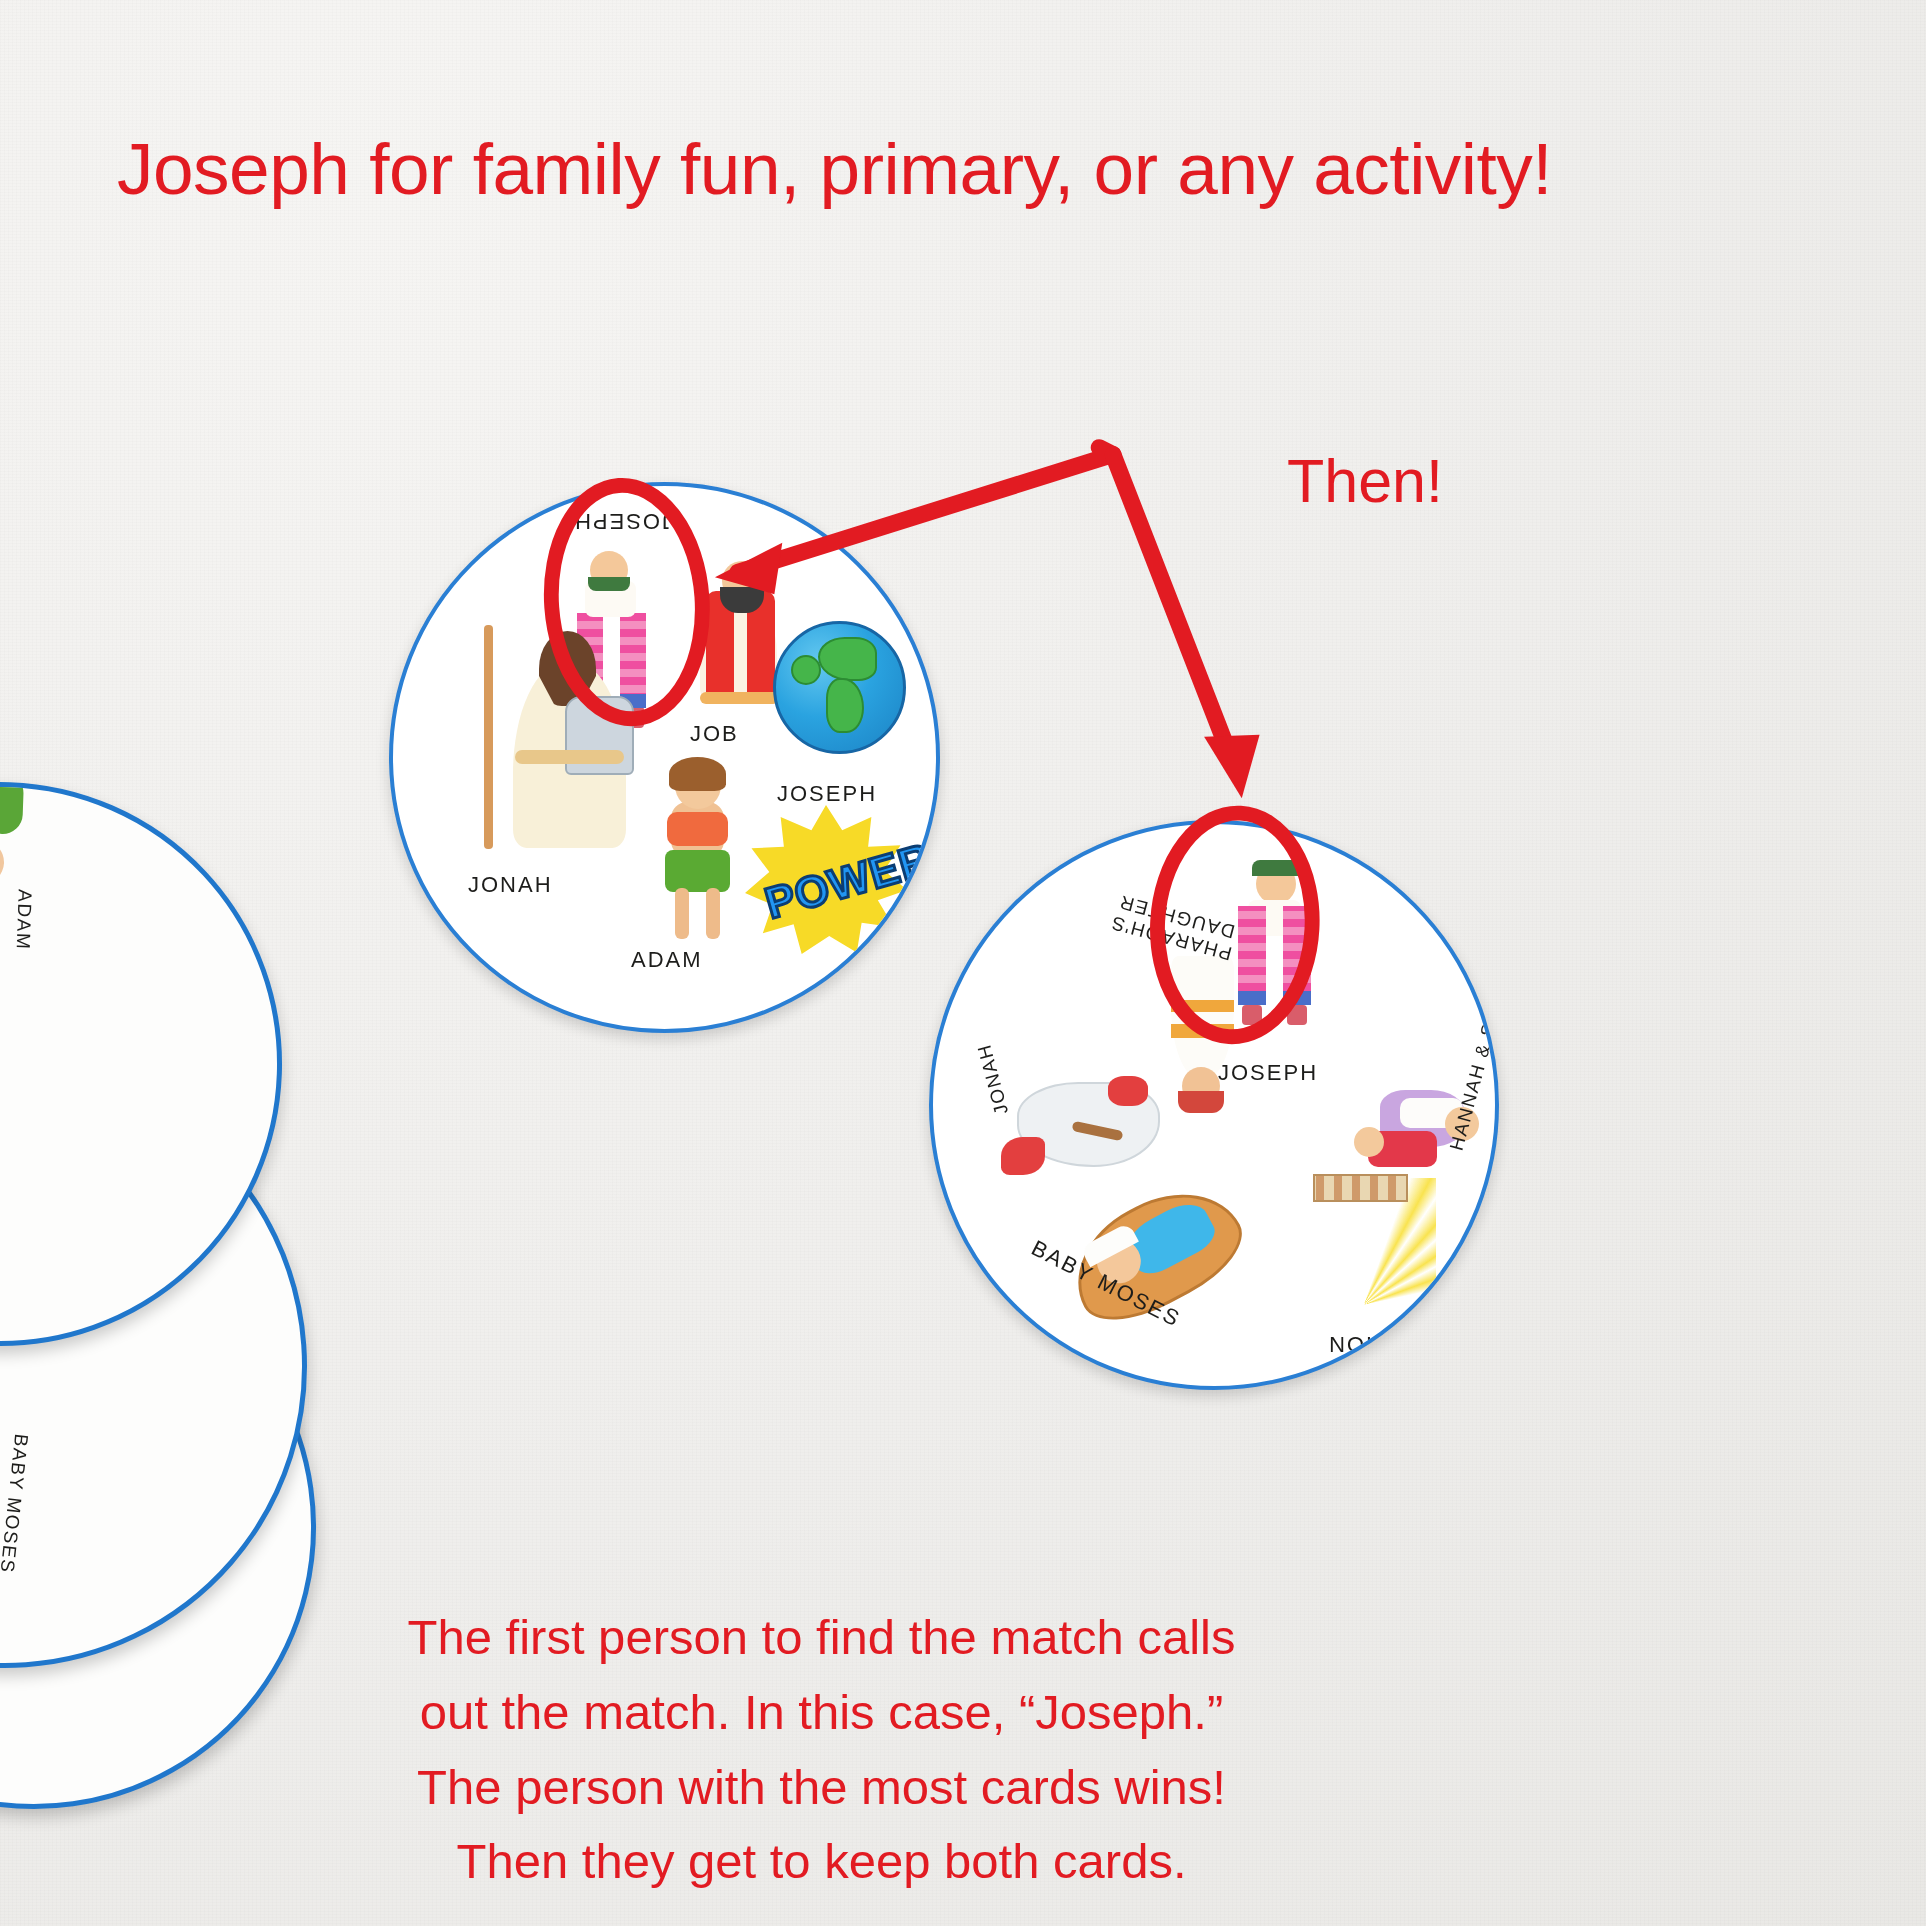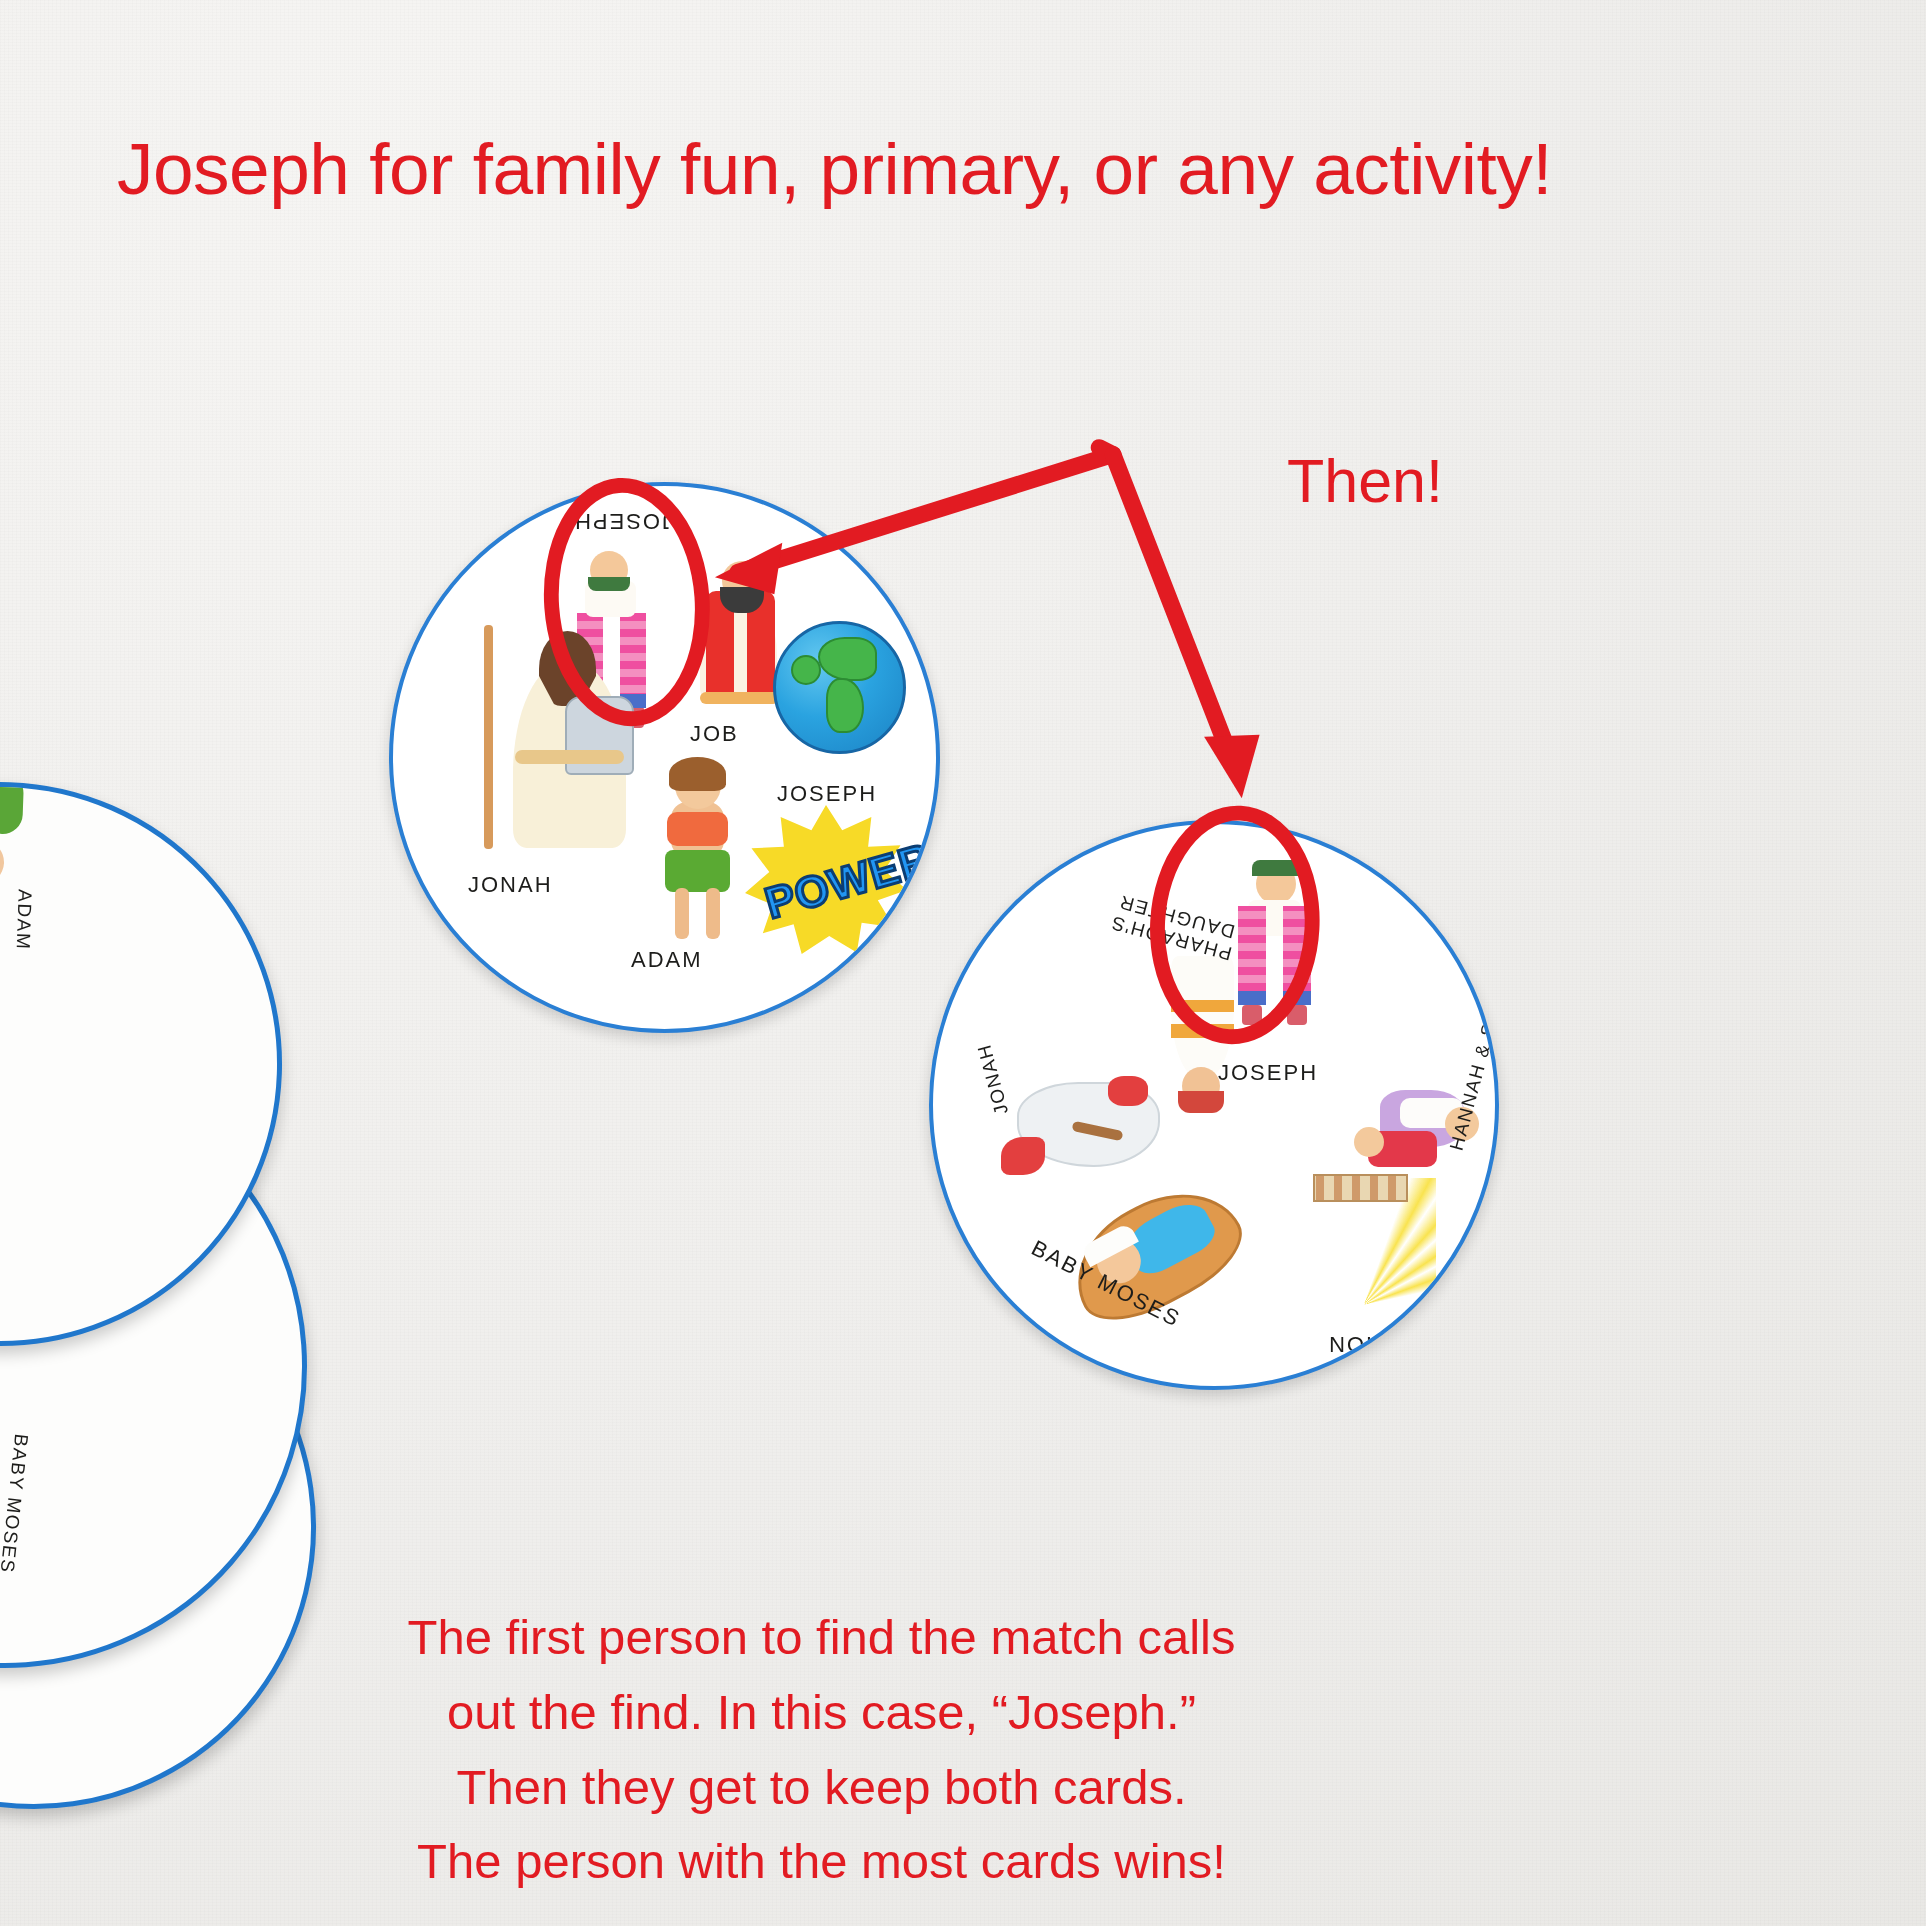--- a/index.html
+++ b/index.html
@@ -267,17 +267,17 @@
   <polygon points="722,583 790,548 782,600" fill="#e21b22"></polygon>
 
   <path d="M1124 459 L1248 778" fill="none" stroke="#e21b22" stroke-width="17" stroke-linecap="round" stroke-linejoin="round"></path>
   <polygon points="1254,806 1216,744 1272,742" fill="#e21b22"></polygon>
 </svg>
 
 <div id="match-label">Then!</div>
 
 <div id="rules-block">
   <div>The first person to find the match calls</div>
-  <div>out the find. In this case, “Joseph.”</div>
+  <div>out the match. In this case, “Joseph.”</div>
+  <div>The person with the most cards wins!</div>
   <div>Then they get to keep both cards.</div>
-  <div>The person with the most cards wins!</div>
 </div>
 
 
 </body></html>

